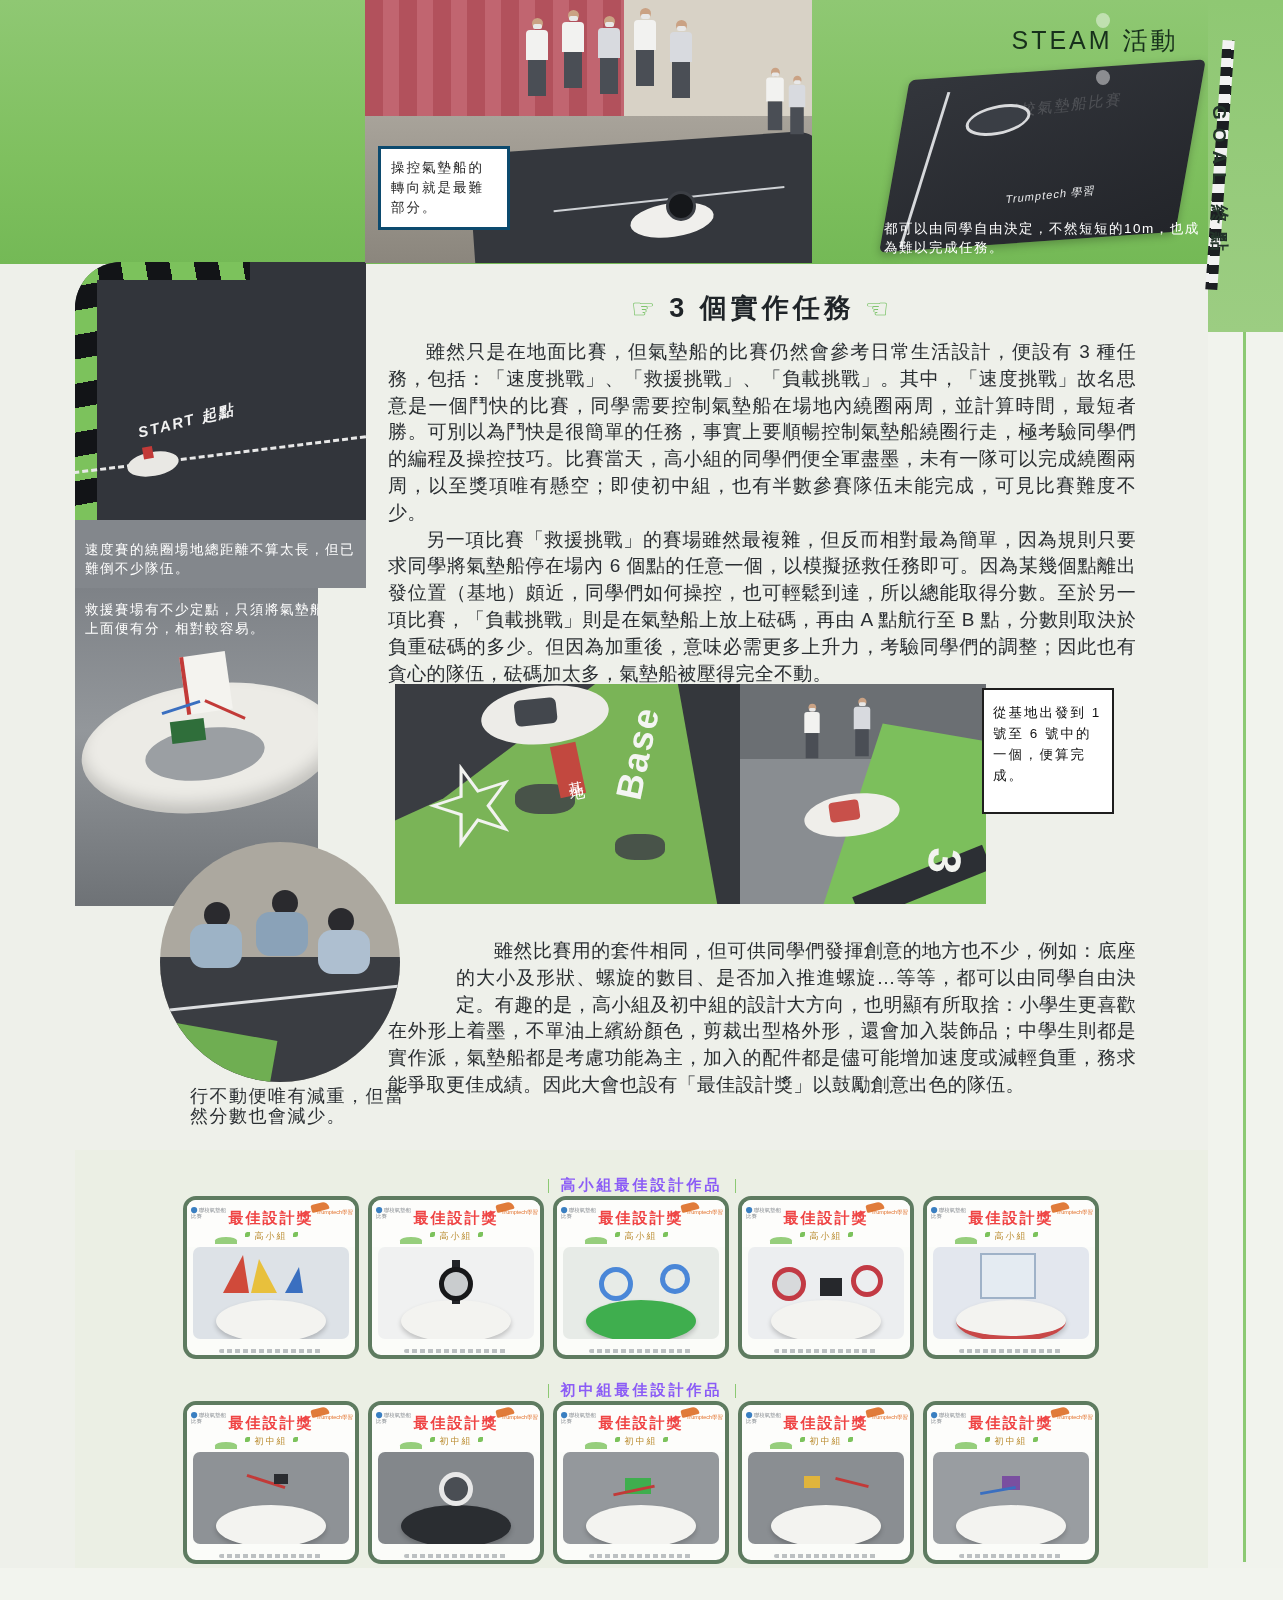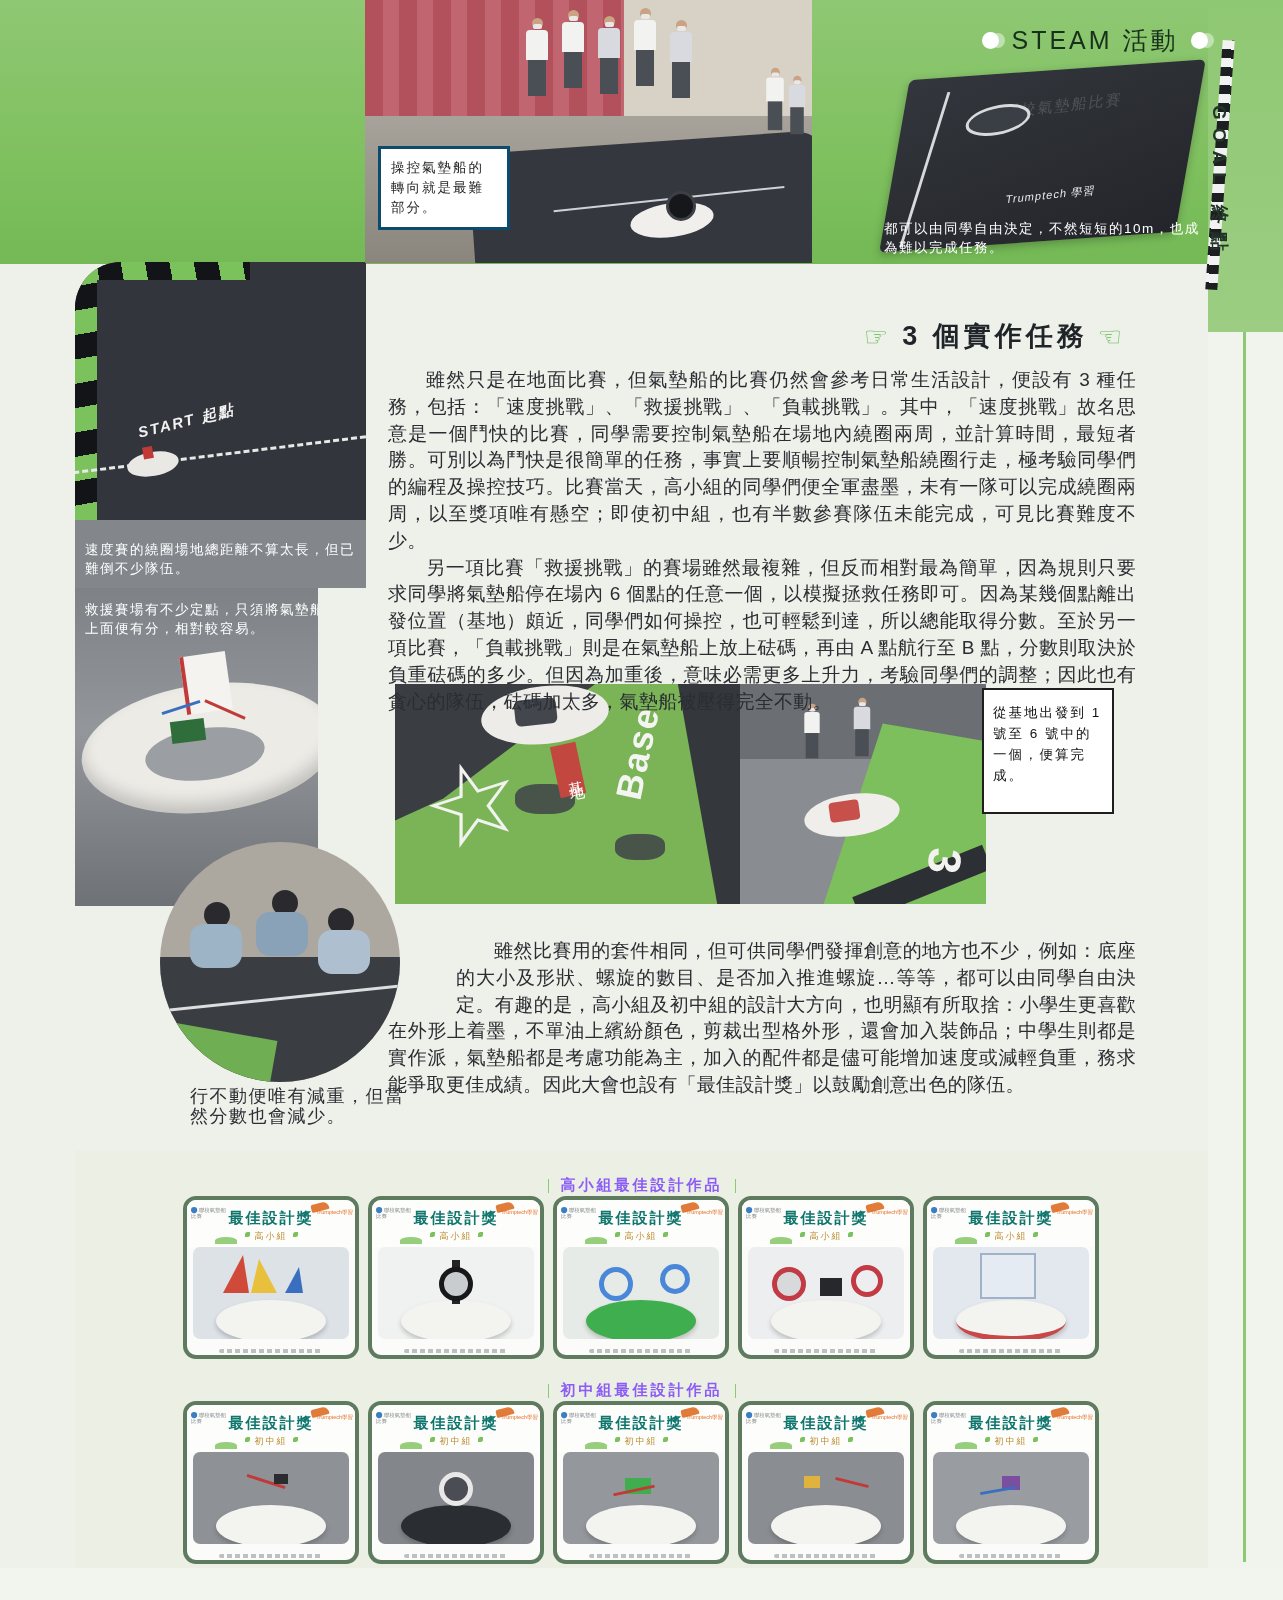--- a/index.html
+++ b/index.html
@@ -7,21 +7,21 @@
   #canvas {
     position:relative; width:1283px; height:1600px; margin:0 auto;
     background:#eef0ea; overflow:hidden;
     font-family:"Liberation Sans", sans-serif;
   }
 
   
   .top-band { position:absolute; left:0; top:0; width:1283px; height:264px;
     background:linear-gradient(180deg,#8fc873 0%, #7fc05f 60%, #74b956 100%); }
   .steam-header { position:absolute; left:975px; top:22px; width:240px; height:36px;
-    display:flex; align-items:center; justify-content:center; gap:12px; z-index:3; }
+    display:flex; align-items:center; justify-content:center; gap:12px; z-index:3;flex-direction:column; }
   .steam-title { font-size:25px; color:#17301b; letter-spacing:3px; font-weight:500; }
   .dot { width:17px; height:17px; border-radius:50%; background:#ffffff; position:relative; }
   .dot::after { content:""; position:absolute; left:9px; top:1px; width:14px; height:15px;
     border-radius:50%; background:rgba(255,255,255,.45); }
 
   
   .goal-strip { position:absolute; left:1208px; top:0; width:75px; height:332px;
     background:linear-gradient(180deg,#8fc873,#9ccd82); z-index:2; }
   .goal-checker { position:absolute; left:6px; top:40px; width:12px; height:250px;
     transform:rotate(4deg);
@@ -126,22 +126,22 @@
   .circ-kid .head { width:26px; height:26px; border-radius:50%; background:#2a2a2e; }
   .circ-kid .body { width:52px; height:44px; border-radius:14px; background:#9db3c6; margin-top:-4px; }
   .circ-kid.k2 .body { background:#8aa2b8; }
   .circ-kid.k3 .body { background:#aebfd0; }
   .cap-weight { position:absolute; left:190px; top:1086px; width:218px; color:#2c3034;
     font-size:18px; line-height:20px; letter-spacing:1.5px; z-index:7; }
 
   
   .article { position:absolute; left:388px; top:290px; width:748px; z-index:2; }
   .article2 { position:absolute; left:388px; top:938px; width:748px; z-index:2; }
-  .section-heading { text-align:right; font-size:27px; font-weight:bold; color:#1f2428;
-    letter-spacing:4px; margin-bottom:13px;margin-top:28px; }
+  .section-heading { text-align:center; font-size:27px; font-weight:bold; color:#1f2428;
+    letter-spacing:4px; margin-bottom:13px; }
   .hand { color:#5fb84a; font-size:27px; font-weight:normal; padding:0 10px; position:relative; top:1px; }
   .article p, .article2 p { font-size:19px; line-height:26.8px; color:#2a2e32;
     text-align:justify; text-indent:2em; letter-spacing:0.3px; }
   .article2 .section-heading { margin-left:55px; }
   .circle-spacer { float:left; width:68px; height:56px; }
 
   
   .photo-base { position:absolute; left:395px; top:684px; width:345px; height:220px;
     background:#7ab457; overflow:hidden; z-index:1; }
   .base-dark-tl { position:absolute; left:0; top:0; width:100%; height:100%;
@@ -194,21 +194,21 @@
     border-radius:13px; overflow:hidden; flex:0 0 auto; position:relative; }
   .card-header { position:relative; height:47px; background:#fdfdfb; }
   .ch-dino { position:absolute; right:26px; top:3px; width:18px; height:8px; background:#e07b3a;
     border-radius:3px 8px 2px 2px; transform:rotate(-14deg); }
   .ch-grass { position:absolute; left:28px; bottom:3px; width:22px; height:7px; background:#7cc25c;
     border-radius:50% 50% 0 0; opacity:.8; }
   .ch-left-logo { position:absolute; left:4px; top:7px; width:48px; color:#8a8f94;
     font-size:7px; line-height:7px; transform:scale(.78); transform-origin:left top; }
   .ch-left-logo .blue-dot { display:inline-block; width:8px; height:8px; border-radius:50%;
     background:#3a7fc1; vertical-align:-1px; margin-right:2px; }
-  .ch-title { position:absolute; left:0; right:0; top:9px; text-align:center; color:#0f766e;
+  .ch-title { position:absolute; left:0; right:0; top:9px; text-align:center; color:#ef4444;
     font-weight:bold; font-size:15px; letter-spacing:2px; }
   .ch-sub { position:absolute; left:0; right:0; top:30px; text-align:center; color:#b98a2c;
     font-size:9px; letter-spacing:2px; }
   .ch-sub i { display:inline-block; width:5px; height:5px; border-radius:50% 0;
     background:#7cc25c; margin:0 5px; vertical-align:2px; font-style:normal; }
   .ch-right-logo { position:absolute; right:2px; top:9px; width:52px; color:#e2702a;
     font-size:7px; text-align:right; transform:scale(.78); transform-origin:right top; }
   .card-photo { position:relative; margin:0 6px; height:92px; border-radius:7px; overflow:hidden; }
   .card-cap { position:absolute; left:0; right:0; bottom:2px; display:flex; justify-content:center; }
   .card-cap .smudge { width:62%; height:4px; border-radius:2px; opacity:.65;

